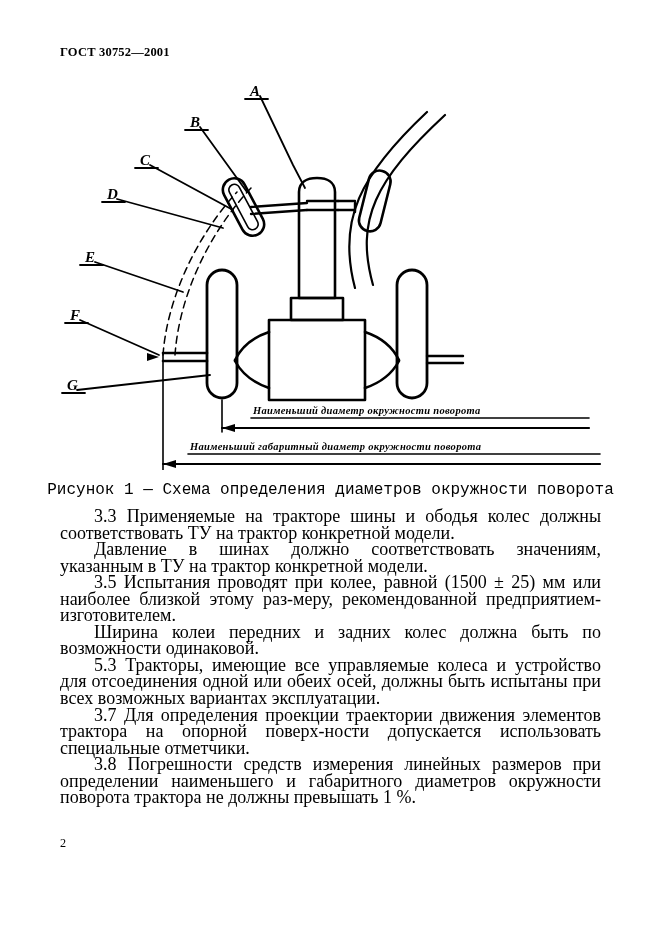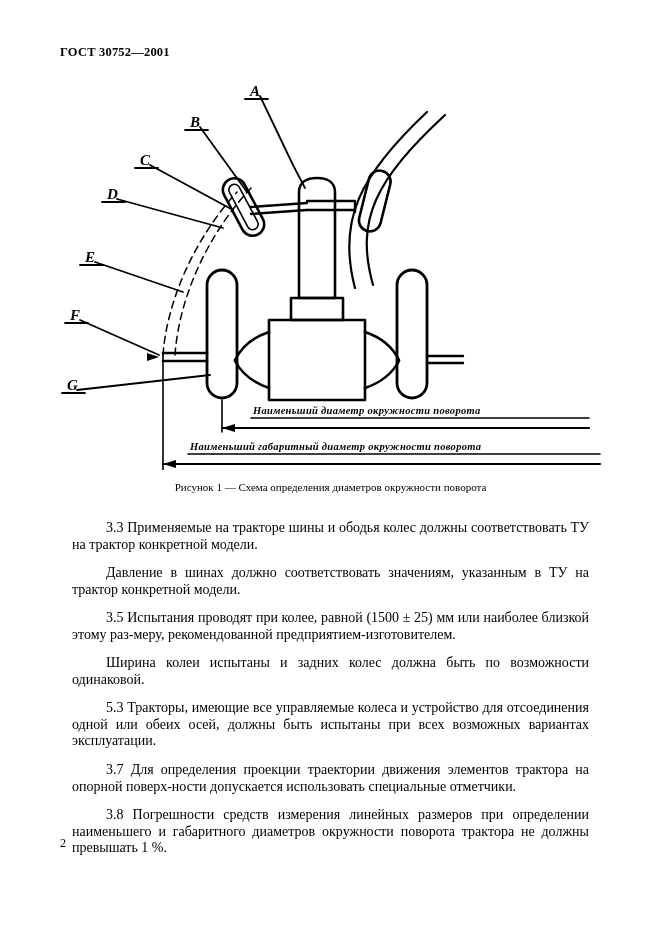--- a/index.html
+++ b/index.html
@@ -44,37 +44,37 @@
     height: 400px;
   }
   .figure-wrap svg { display: block; }
 
   .fig-caption {
     position: absolute;
     top: 481px;
     left: 0;
     width: 661px;
     text-align: center;
-    font-size: 11px;
-    font-family: Liberation Serif, serif;
+    font-size: 16px;
+    font-family: Liberation Mono, monospace;
   }
 
   
   .body-text {
     position: absolute;
     top: 508px;
     left: 60px;
     width: 541px;
   }
   .para {
-    font-size: 14px;
+    font-size: 18px;
     line-height: 16.55px;
     text-align: justify;
     text-indent: 34px;
-    margin: 12px;
+    margin: 0;
     hyphens: manual;
   }
   .section-head {
     font-size: 13px;
     font-weight: bold;
     margin: 0;
     text-indent: 34px;
     padding-top: 13px;
     padding-bottom: 13px;
   }
@@ -204,21 +204,21 @@
       <text class="dimtext" x="135" y="380">Наименьший габаритный диаметр окружности поворота</text>
     </svg>
   </div>
 
   <div class="fig-caption">Рисунок 1 — Схема определения диаметров окружности поворота</div>
 
   <div class="body-text">
     <p class="para">3.3  Применяемые на тракторе шины и ободья колес должны соответствовать ТУ на трактор конкретной модели.</p>
     <p class="para">Давление в шинах должно соответствовать значениям, указанным в ТУ на трактор конкретной модели.</p>
     <p class="para">3.5  Испытания проводят при колее, равной (1500 ± 25) мм или наиболее близкой этому раз-меру, рекомендованной предприятием-изготовителем.</p>
-    <p class="para">Ширина колеи испытаны и задних колес должна быть по возможности одинаковой.</p>
+    <p class="para">Ширина колеи передних и задних колес должна быть по возможности одинаковой.</p>
     <p class="para">5.3  Тракторы, имеющие все управляемые колеса и устройство для отсоединения одной или обеих осей, должны быть испытаны при всех возможных вариантах эксплуатации.</p>
     <p class="para">3.7  Для определения проекции траектории движения элементов трактора на опорной поверх-ности допускается использовать специальные отметчики.</p>
     <p class="para">3.8 Погрешности средств измерения линейных размеров при определении наименьшего и габаритного диаметров окружности поворота трактора не должны превышать 1 %.</p>
 
 
   </div>
 
   <div class="page-number">2</div>
 
 </div>

